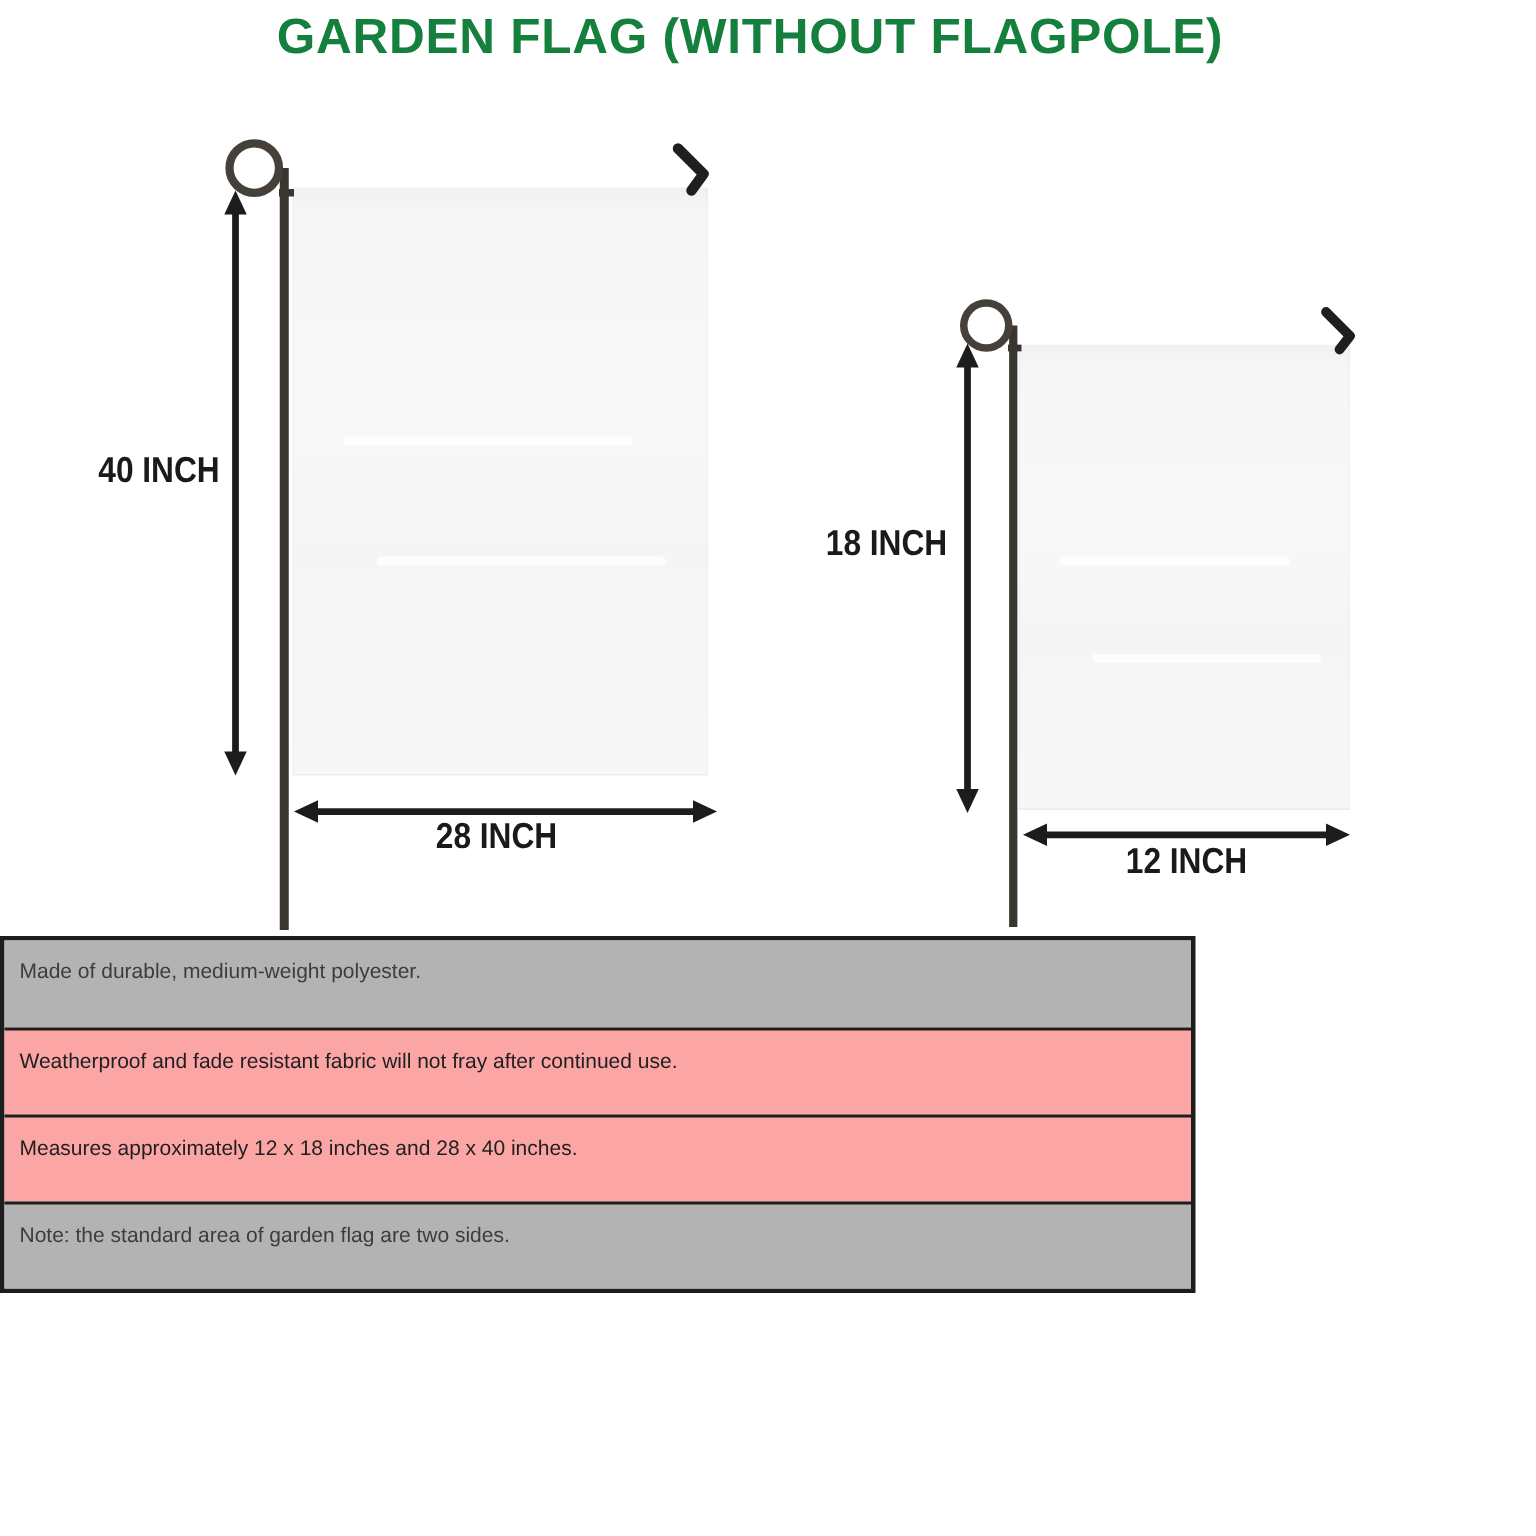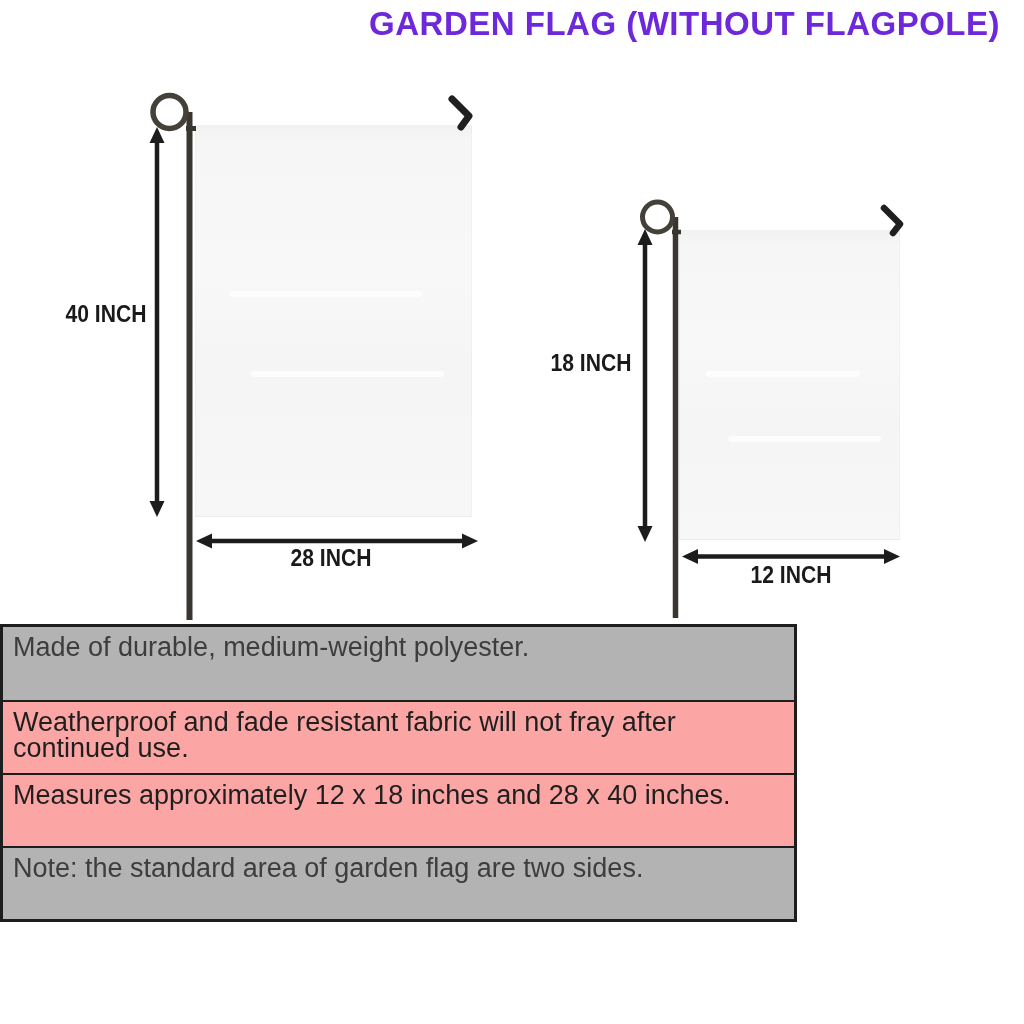--- a/index.html
+++ b/index.html
@@ -2,22 +2,22 @@
 <html><head>
 <meta charset="utf-8">
 <style>
   html,body{margin:0;padding:0;background:#ffffff;}
   .canvas{
     position:relative;width:1024px;height:1024px;background:#ffffff;overflow:hidden;
     font-family:"Liberation Sans","DejaVu Sans",sans-serif;
   }
   
   .title-block{
-    position:absolute;top:6px;left:0;width:1000px;text-align:right;
-    color:#6d28d9;font-weight:bold;letter-spacing:.5px;line-height:36px;
+    position:absolute;top:6px;left:0;width:1000px;text-align:center;
+    color:#15803d;font-weight:bold;letter-spacing:.5px;line-height:36px;
   }
   .title-line1{font-size:33px;}
   .title-line2{font-size:33px;}
   
   .flag{
     position:absolute;
     background:linear-gradient(180deg,#f1f1f1 0px,#f6f6f6 14px,#f8f8f8 38%,#f5f5f5 62%,#f7f7f7 100%);
     border:1px solid rgba(0,0,0,0.025);
   }
   .flag-large{left:195px;top:125px;width:275px;height:390px;}
@@ -29,23 +29,23 @@
   .dim-label{
     position:absolute;transform:translate(-50%,-50%) scaleX(.88);
     font-weight:bold;font-size:24px;color:#1a1a1a;white-space:nowrap;letter-spacing:0px;
   }
   
   .feature-table{
     position:absolute;left:0px;top:624px;width:797px;box-sizing:border-box;
     border:3px solid #1d1d1d;
   }
   .feature-row{
-    height:73px;box-sizing:border-box;
+    height:58px;box-sizing:border-box;
     padding:7px 10px 0 10px;
-    font-size:27px;line-height:26px;
+    font-size:14px;line-height:26px;
   }
   .feature-row + .feature-row{border-top:2.5px solid #1d1d1d;}
   .row-gray{background:#b3b3b3;color:#3d3d3d;}
   .row-white{background:#fca5a5;color:#1f1f1f;}
 </style>
 </head>
 <body>
 
 <div class="canvas">
 

